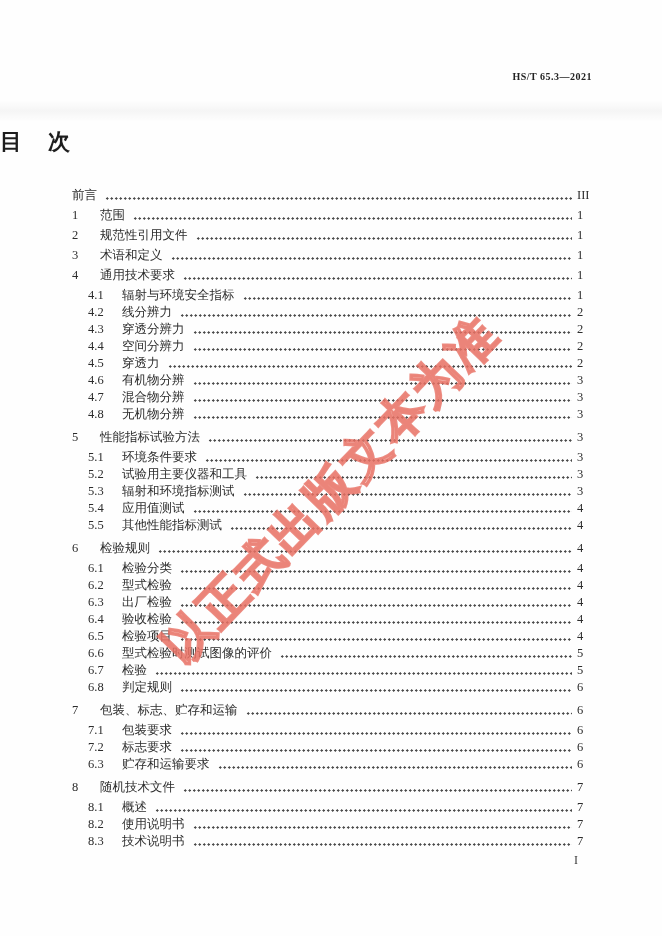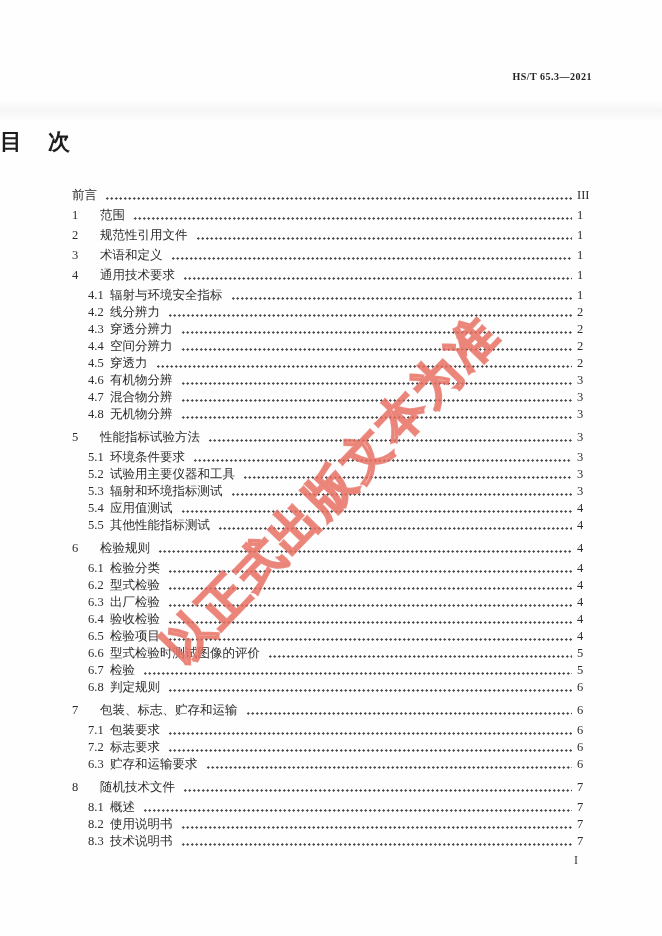--- a/index.html
+++ b/index.html
@@ -34,21 +34,21 @@
     height:17px;
     font-size:12.5px; line-height:15px;
     white-space:nowrap;
   }
   .row-l1 { padding-left:16px; }
   .row-l0 + .row-l0 { margin-top:3px; }
   .row-l0 + .row-l1 { margin-top:3px; }
   .row-l1 + .row-l0 { margin-top:6px; }
   .num { flex:none; }
   .row-l0 .num { min-width:13px; margin-right:15px; }
-  .row-l1 .num { min-width:21px; margin-right:1px; }
+  .row-l1 .num { min-width:21px; margin-right:13px; }
   .label { flex:none; }
   .dots {
     flex:1; height:3px; align-self:flex-end;
     margin:0 5px 3px 8px;
     background-image:radial-gradient(circle, #4a4a4a 1px, rgba(0,0,0,0) 1.35px);
     background-size:4.5px 3px;
     background-repeat:repeat-x;
     background-position:left bottom;
   }
   .page-no { flex:none; min-width:15px; }

